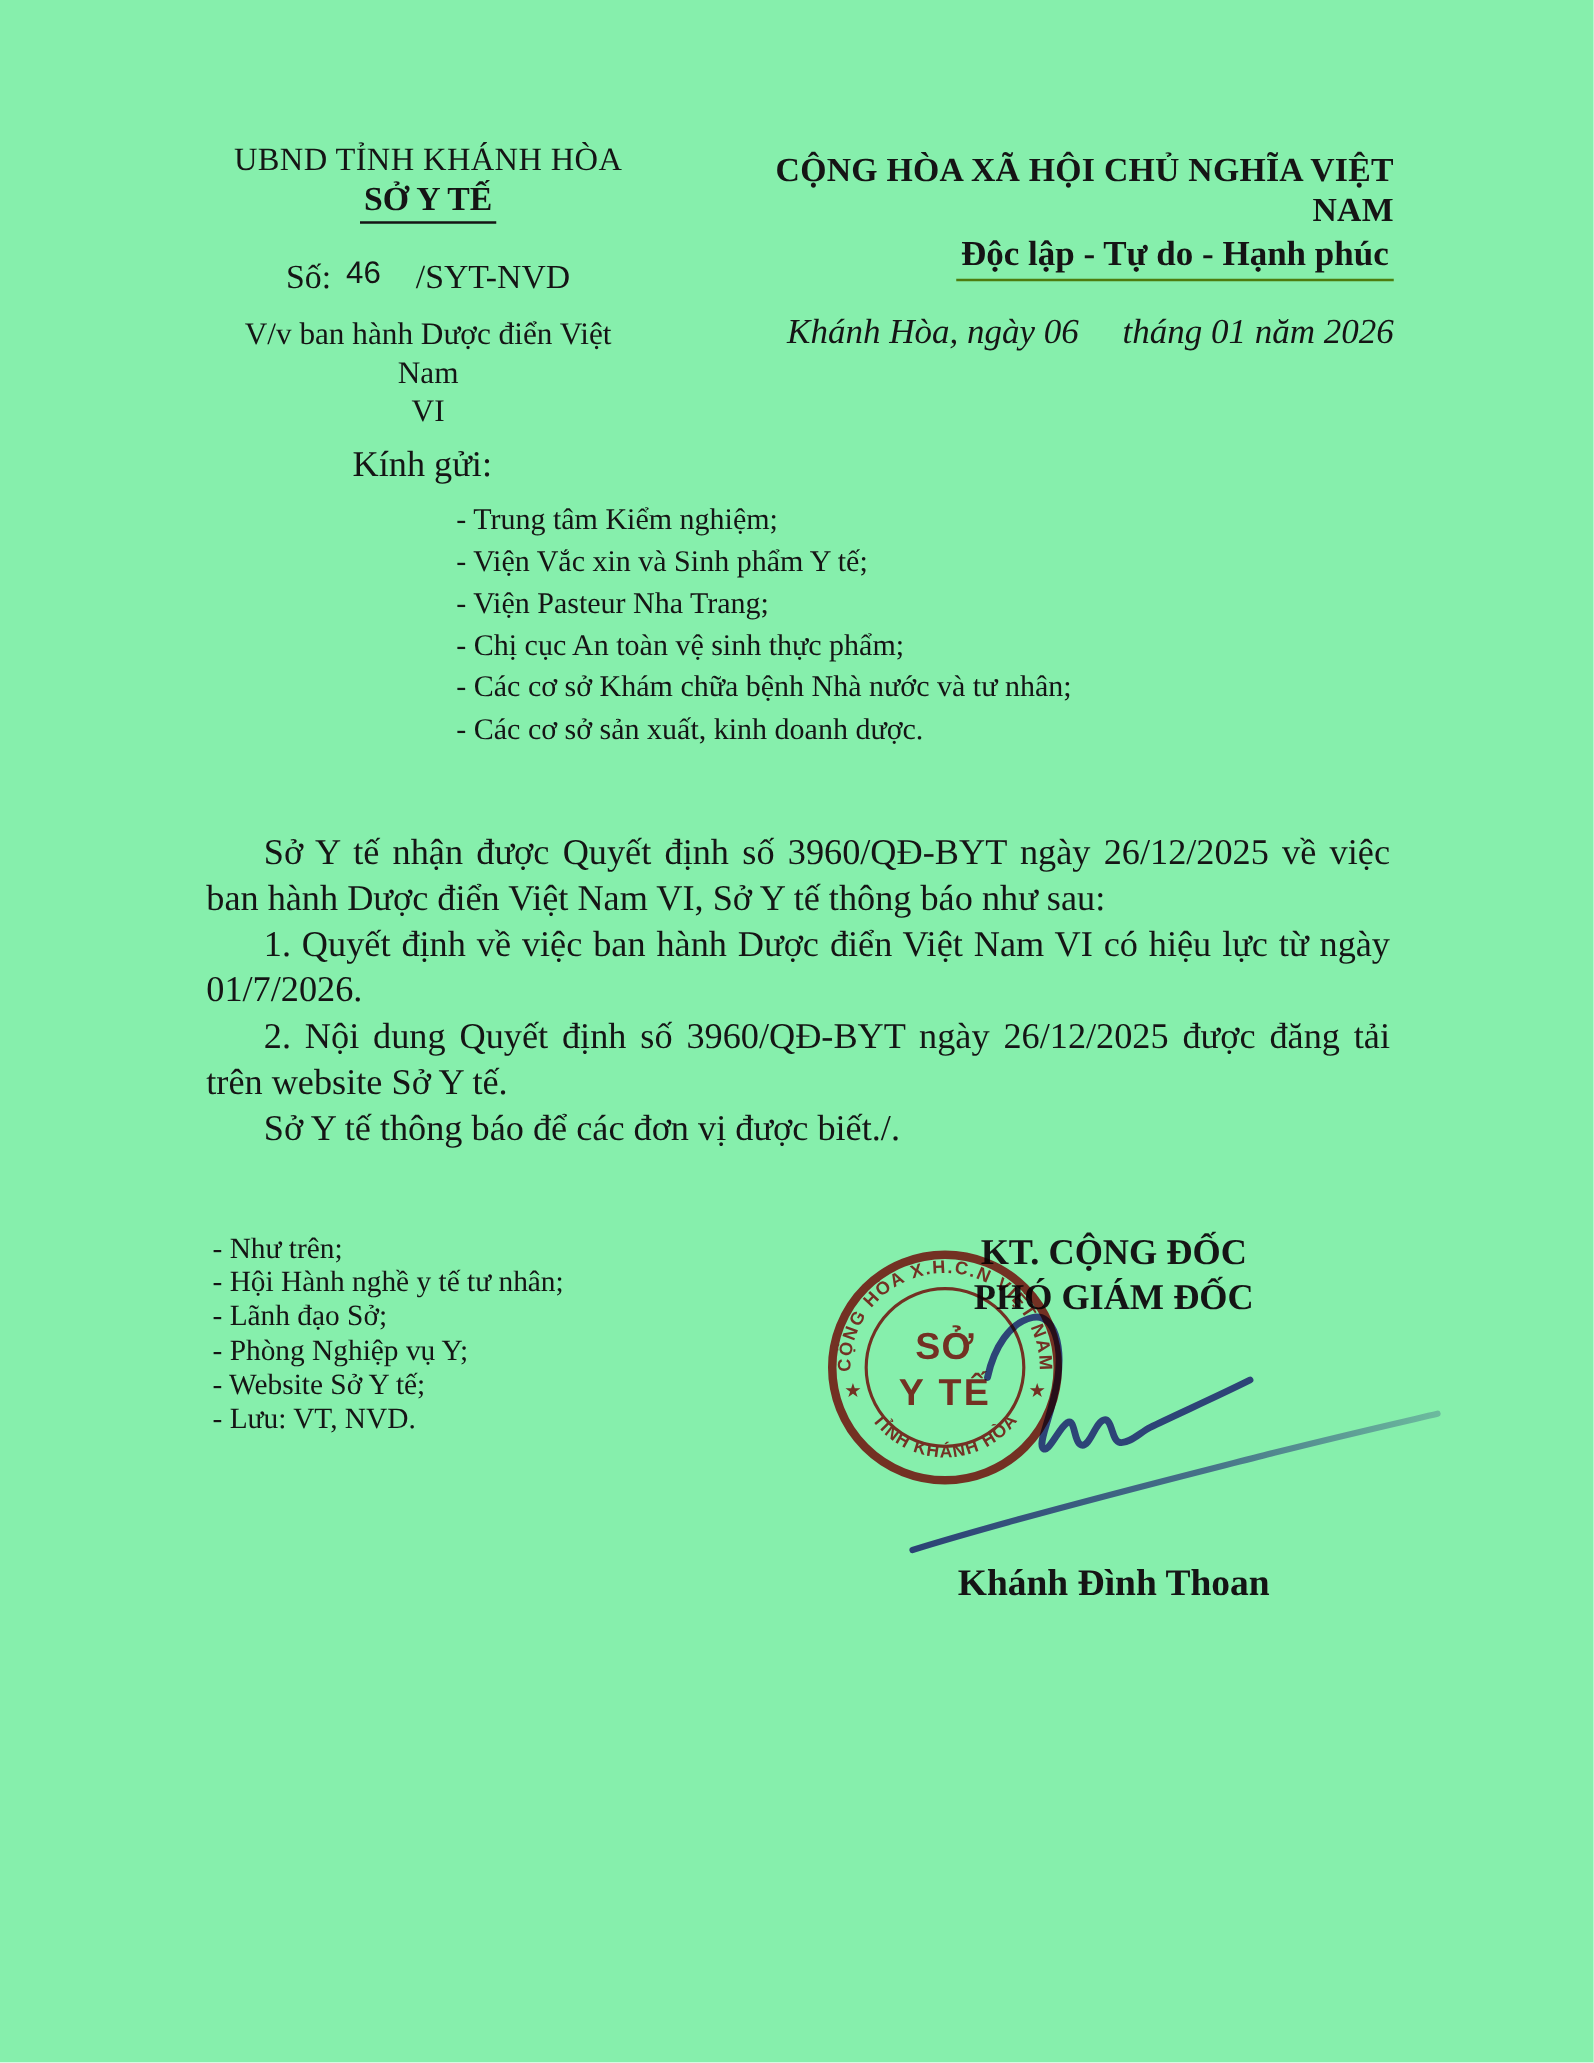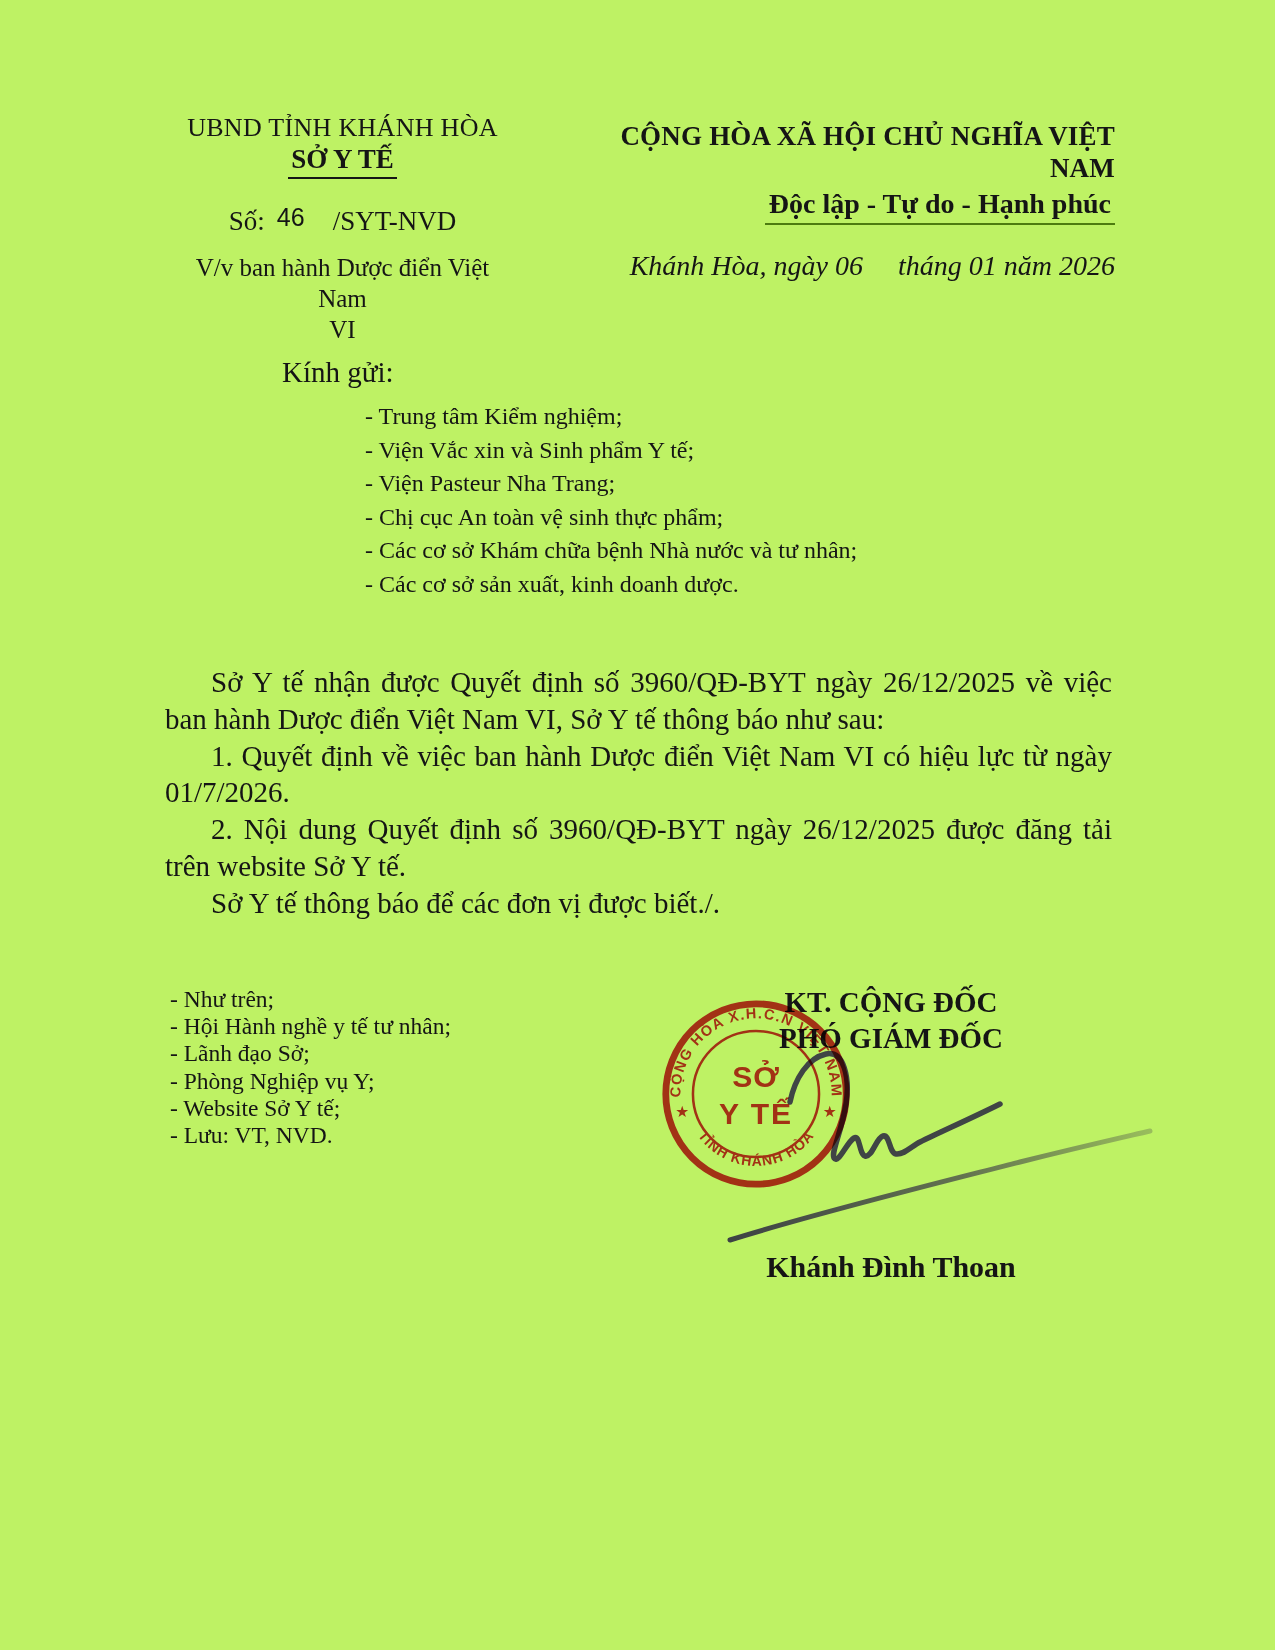--- a/index.html
+++ b/index.html
@@ -1,19 +1,19 @@
 <!DOCTYPE html>
 <html lang="vi"><head>
 <meta charset="utf-8">
 <style>
   html,body{margin:0;padding:0;background:#ffffff;}
   .page{
     position:relative;
     width:1275px;height:1650px;
-    background:#bef264;
+    background:#86efac;
     font-family:"Liberation Serif","DejaVu Serif",serif;
     color:#151515;
     overflow:hidden;
   }
   
   .header-left{position:absolute;left:175px;top:112px;width:335px;text-align:center;}
   .hl1{font-size:26px;line-height:32px;letter-spacing:.3px;}
   .hl2{font-size:27px;line-height:30px;margin-top:0;font-weight:bold;}
   .hl2 .u{border-bottom:2px solid #151515;padding:0 3px 3px;}
   .doc-number{margin-top:32px;font-size:27px;}

